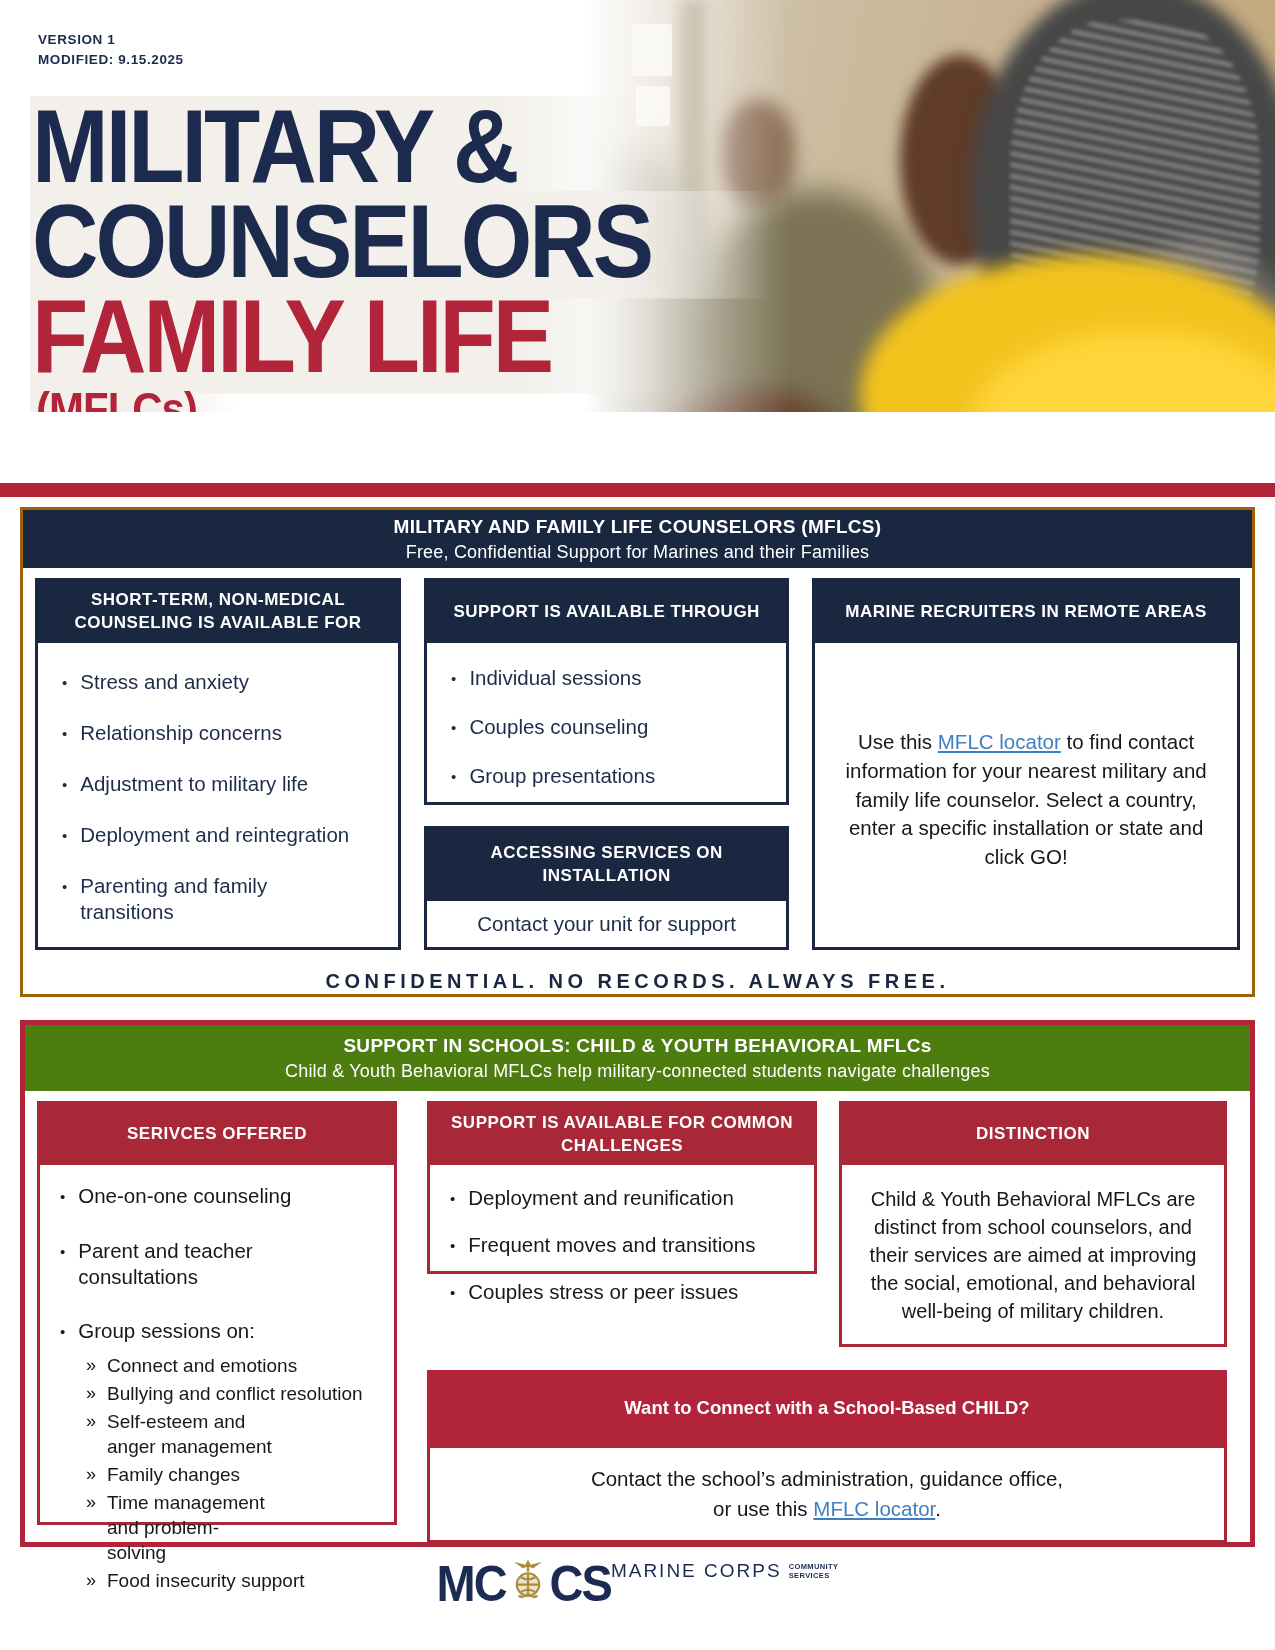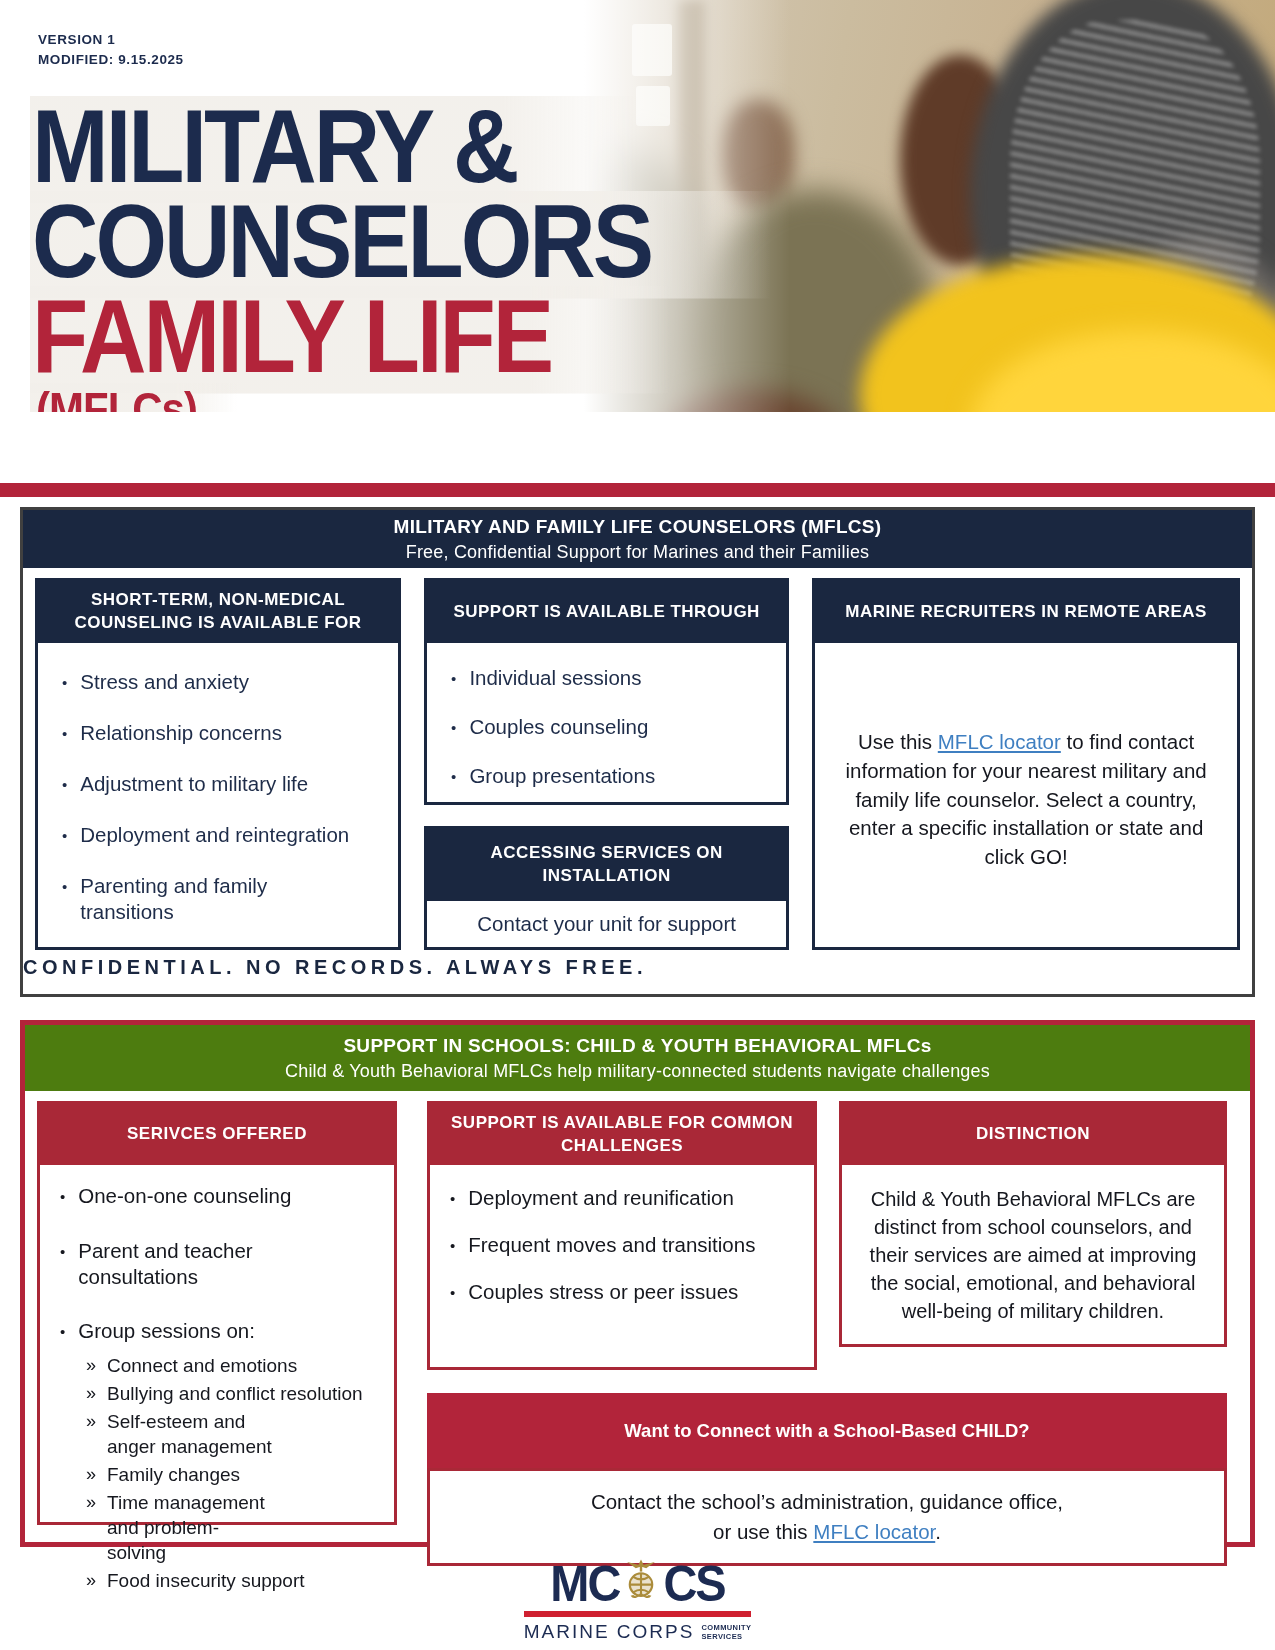--- a/index.html
+++ b/index.html
@@ -35,21 +35,21 @@
   .t-navy{color:#1c2b4d;} .t-red{color:#b2243a;}
   .title-sub{display:block;margin-top:2px;}
   .title-sub span{display:inline-block;font-weight:800;font-size:42px;color:#b2243a;letter-spacing:-1px;
       transform:scaleY(1.1);transform-origin:left top;padding:0 40px 4px 6px;
       background:linear-gradient(to right,rgba(242,239,234,.92) 70%,rgba(242,239,234,0) 100%);}
 
   .redbar{position:absolute;left:0;top:483px;width:1275px;height:14px;background:#b2243a;}
 
   
   .sec{position:absolute;left:20px;width:1235px;background:#ffffff;box-sizing:border-box;}
-  .sec1{top:507px;height:490px;border:3px solid #404040;}
+  .sec1{top:507px;height:490px;border:3px solid #a16207;}
   .sec2{top:1020px;height:527px;border:5px solid #b2243a;}
   .band{width:100%;color:#ffffff;text-align:center;display:flex;flex-direction:column;justify-content:center;}
   .band-navy{background:#1a2740;height:58px;}
   .band-red{background:#4d7c0f;height:66px;}
   .band .l1{font-weight:700;font-size:19px;letter-spacing:.3px;}
   .band .l2{font-weight:400;font-size:18px;margin-top:4px;letter-spacing:.2px;}
 
   .cols{display:flex;padding:10px 12px 0 12px;gap:23px;}
   .colbox{box-sizing:border-box;background:#ffffff;display:flex;flex-direction:column;}
   .b-navy{border:3px solid #1a2740;}
@@ -64,34 +64,34 @@
   .bullet .txt{font-size:20.5px;line-height:26px;font-weight:500;}
   .c1txt{color:#1e2c49;}
   .c2txt{color:#16181f;}
   .sub{display:flex;align-items:flex-start;margin:0 0 3px 26px;}
   .sub .chev{font-size:18px;line-height:25px;margin-right:11px;}
   .sub .txt{font-size:19px;line-height:25px;font-weight:500;color:#16181f;}
 
   .para{font-size:20.5px;line-height:1.4;color:#15171e;text-align:center;font-weight:500;}
   .link{color:#3f7fc1;text-decoration:underline;cursor:pointer;font-weight:500;}
 
-  .tagline{position:absolute;left:0;bottom:15px;width:100%;
+  .tagline{position:absolute;left:0;bottom:1px;width:100%;text-align:center;
            color:#1a2740;font-weight:800;font-size:20px;letter-spacing:4.5px;}
 
   .s2-right{display:flex;flex-direction:column;width:800px;}
   .s2-row{display:flex;gap:22px;}
   .connect-bar{margin-top:20px;height:75px;background:#b2243a;color:#ffffff;display:flex;align-items:center;justify-content:center;
                font-weight:700;font-size:18.5px;}
   .contact-box{height:98px;border:3px solid #a92837;box-sizing:border-box;background:#fff;
                display:flex;flex-direction:column;align-items:center;justify-content:center;
                font-size:20.5px;color:#15171e;line-height:1.45;font-weight:500;}
 
   
   .footer{position:absolute;left:0;top:1556px;width:1275px;display:flex;justify-content:center;}
-  .logo{display:flex;flex-direction:column;align-items:stretch;}
+  .logo{display:flex;flex-direction:row;align-items:stretch;}
   .logo-top{display:flex;align-items:center;justify-content:center;}
   .logo-top .ltr{font-weight:800;font-size:47px;color:#1c2b52;letter-spacing:-2px;transform:scaleY(1.08);}
   .ega{width:52px;height:52px;margin:0 -4px;position:relative;top:-2px;}
   .logo-redbar{height:6px;background:#cf2030;margin-top:0px;}
   .logo-bottom{display:flex;align-items:flex-start;justify-content:center;margin-top:4px;gap:7px;}
   .logo-mc-text{font-weight:500;font-size:19px;color:#1c2b52;letter-spacing:2px;}
   .logo-cs-text{display:flex;flex-direction:column;font-size:7.5px;color:#1c2b52;font-weight:700;letter-spacing:.4px;line-height:1.15;margin-top:3px;}
 </style>
 </head>
 <body>
@@ -250,21 +250,21 @@
           <div class="sub">
               <span class="chev c2txt">»</span>
               <span class="txt">Food insecurity support</span>
             </div>
         </div>
       </div>
 
       <div class="s2-right">
         <div class="s2-row">
 
-          <div class="colbox b-red" style="width:390px;height:269px;">
+          <div class="colbox b-red" style="width:390px;height:173px;">
             <div class="colhead h-red" style="min-height:61px;">SUPPORT IS AVAILABLE FOR COMMON CHALLENGES</div>
             <div class="colbody" style="padding:20px 6px 0 20px;">
               <div class="bullet" style="margin-bottom:20px;">
                   <span class="dot c2txt">•</span>
                   <span class="txt c2txt">Deployment and reunification</span>
                 </div>
               <div class="bullet" style="margin-bottom:20px;">
                   <span class="dot c2txt">•</span>
                   <span class="txt c2txt">Frequent moves and transitions</span>
                 </div>

